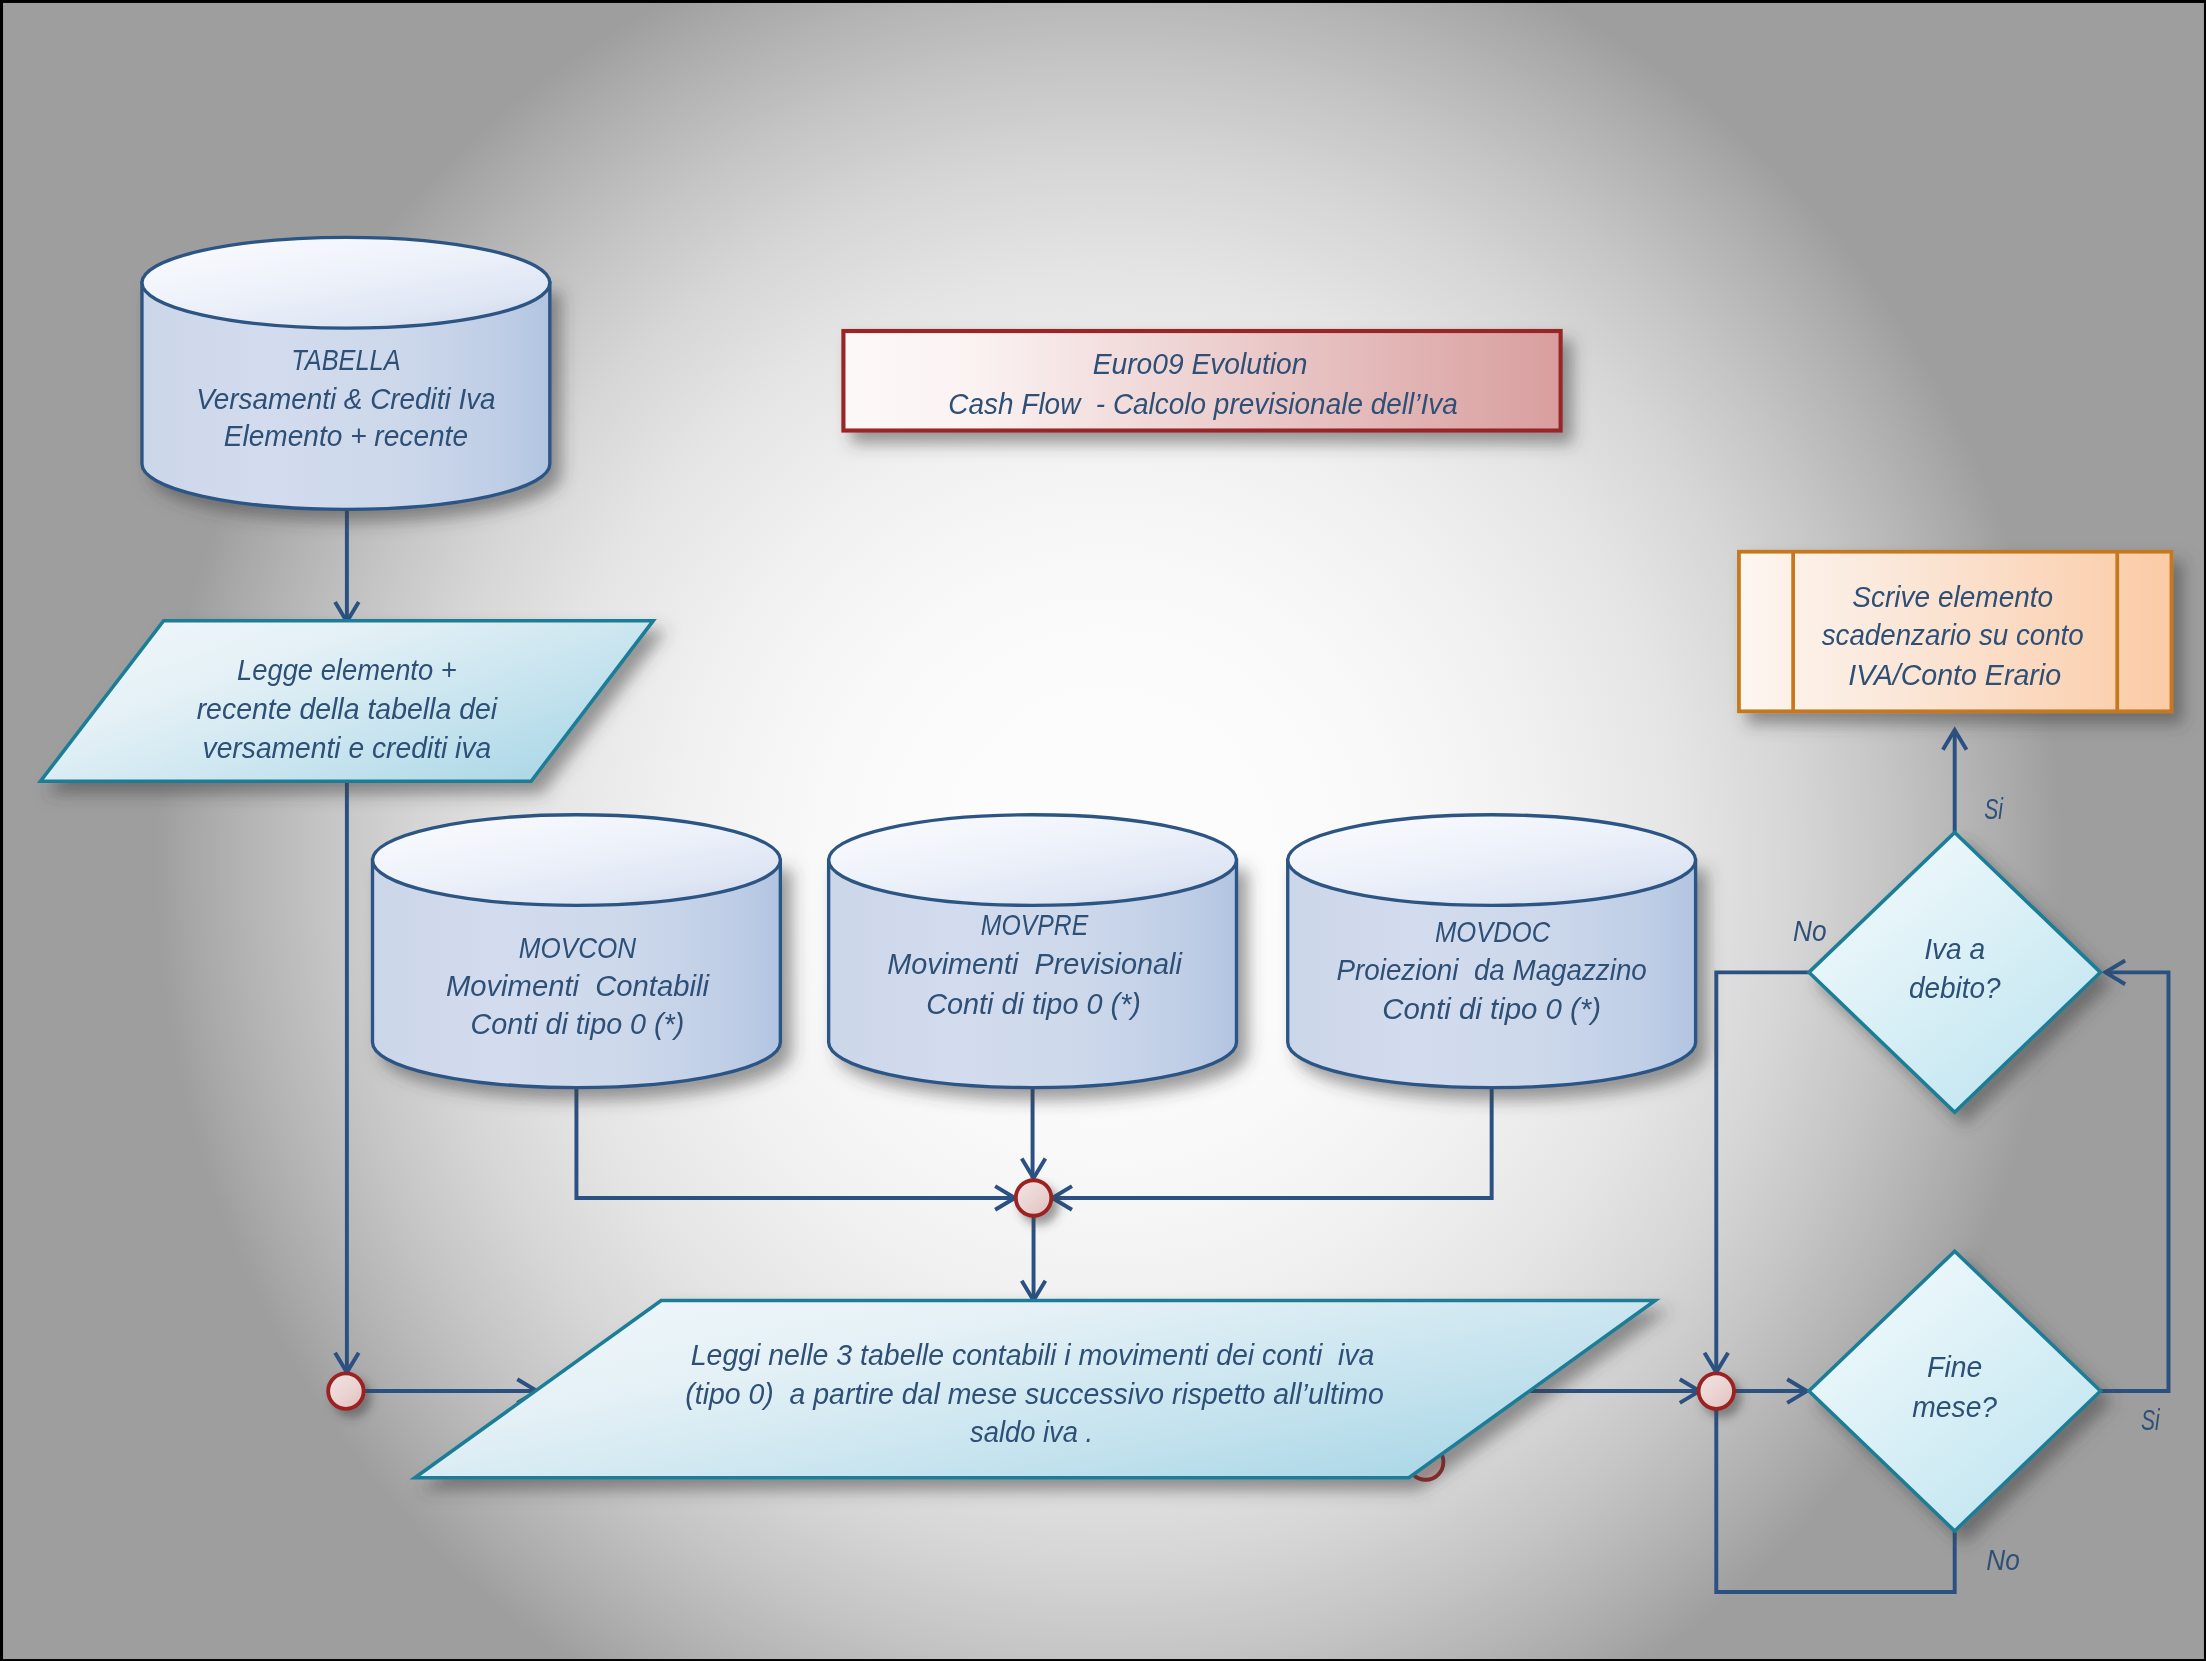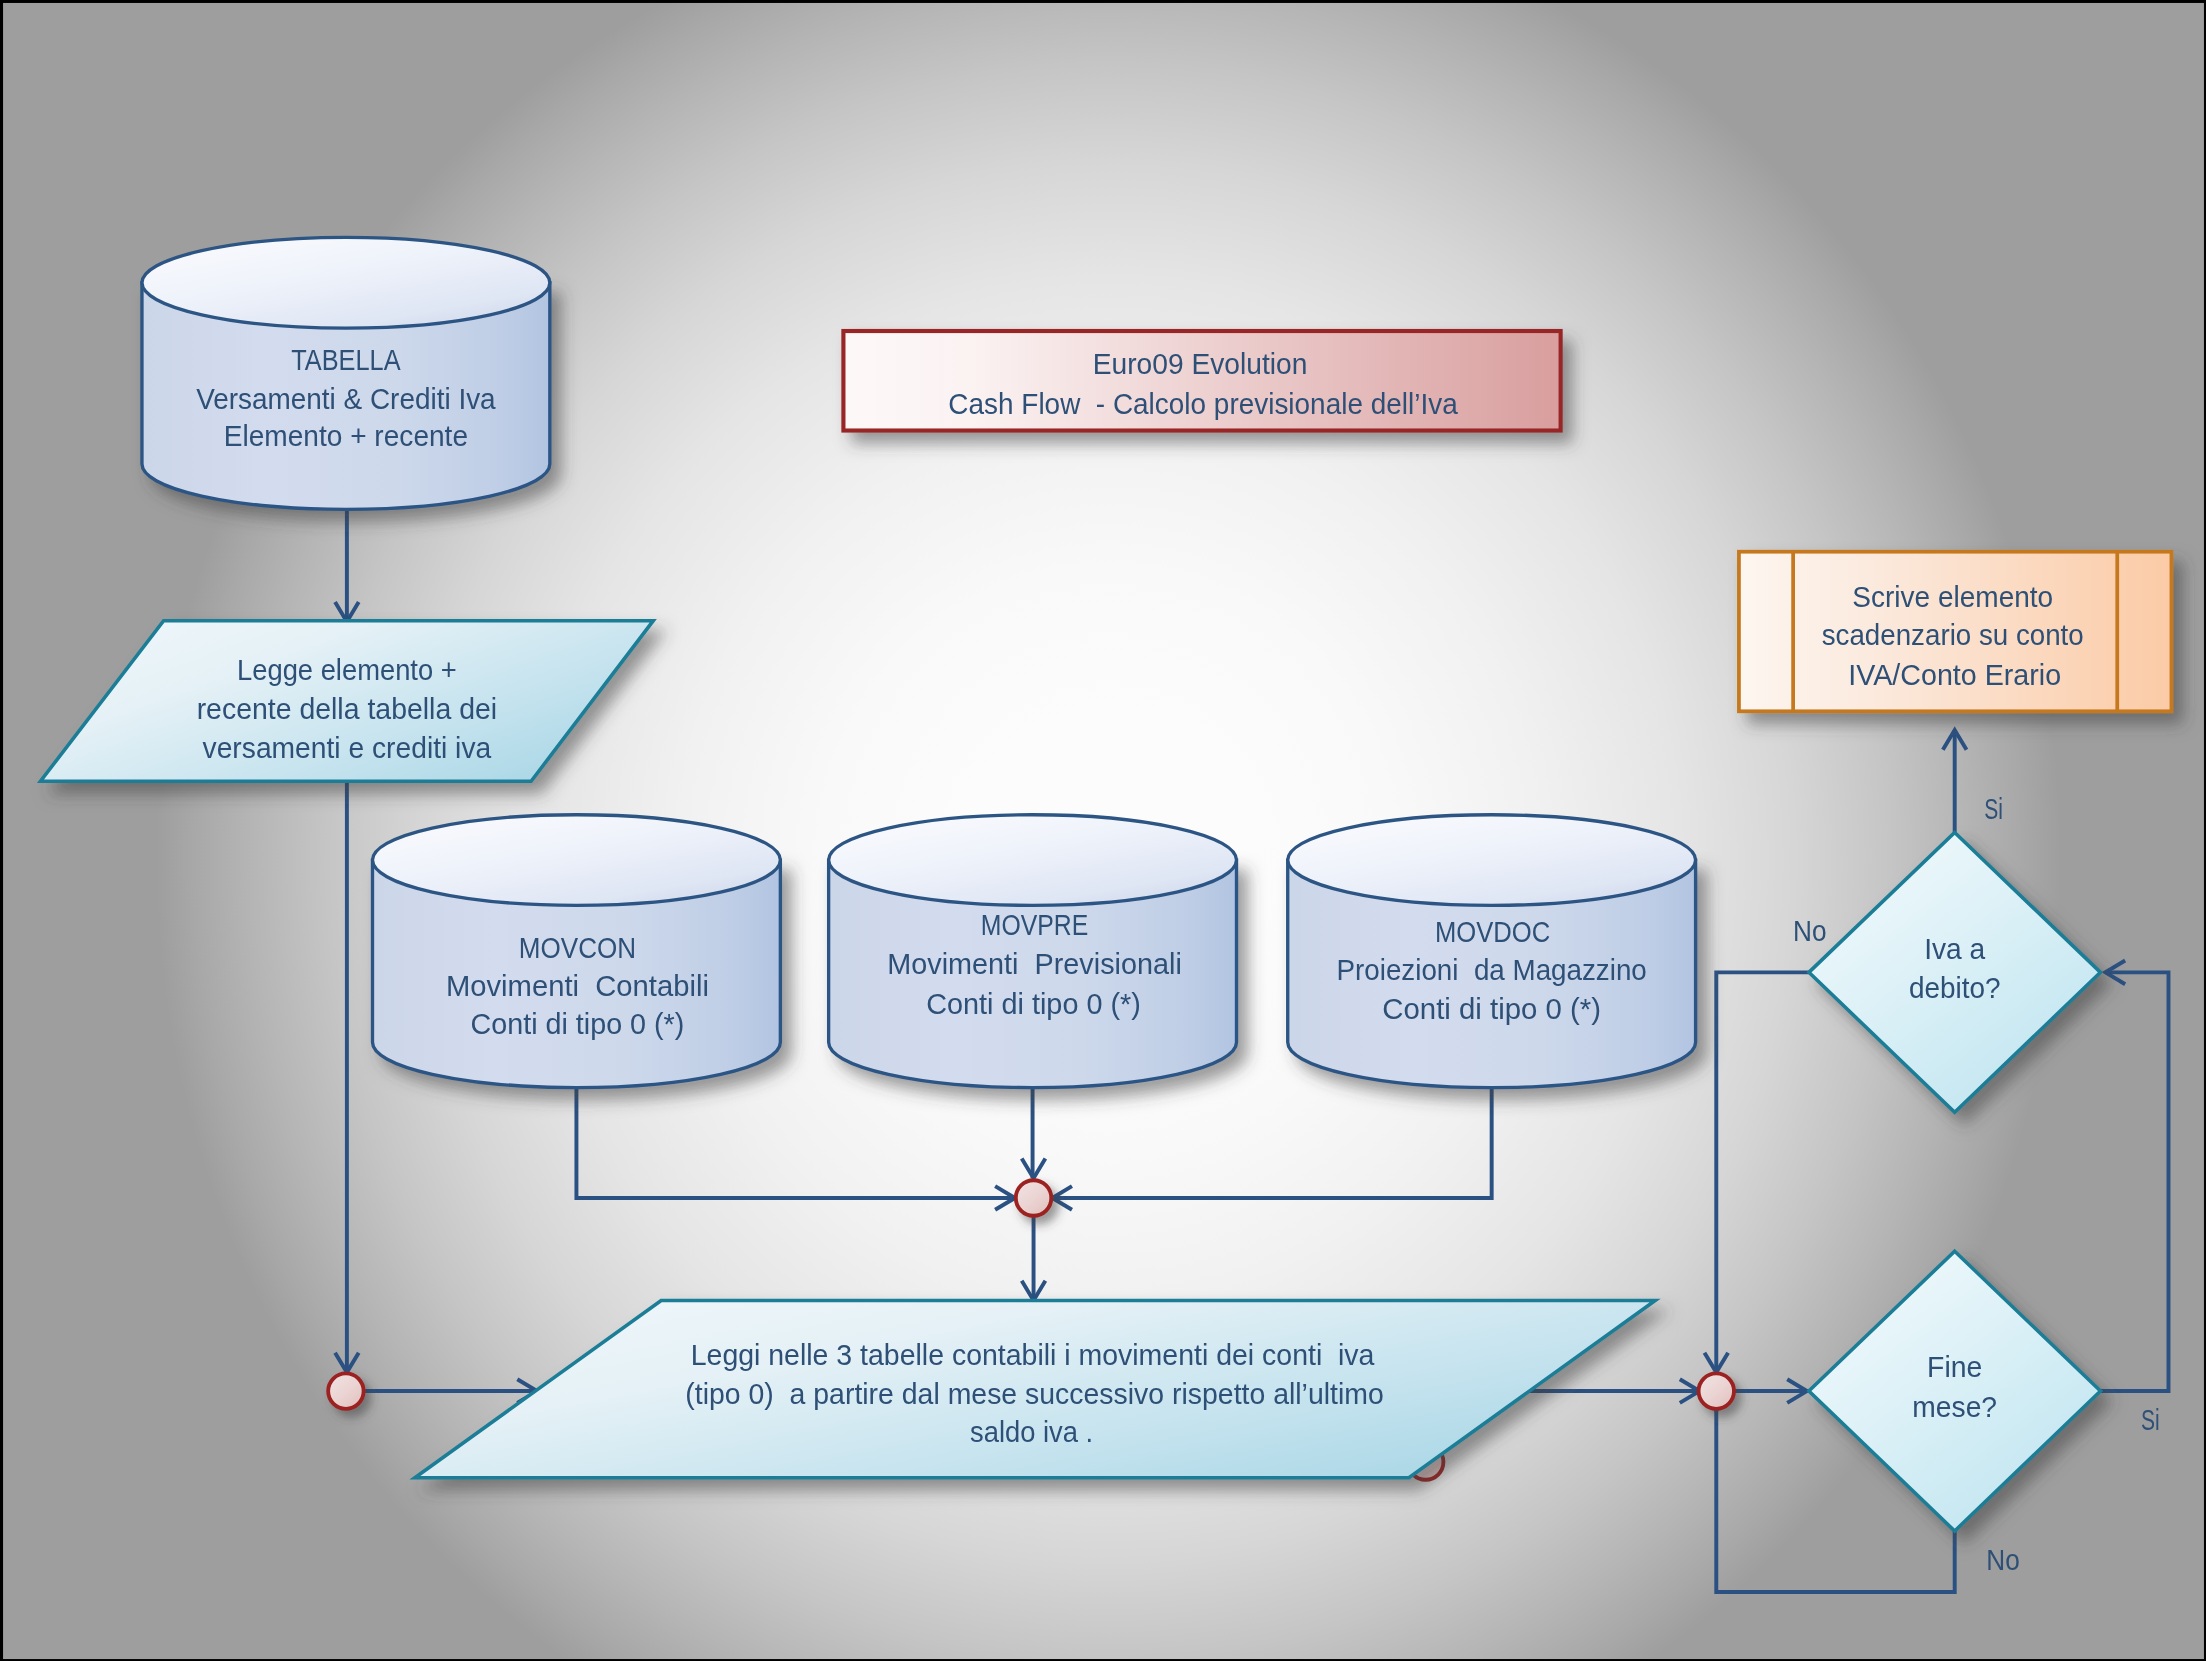--- a/index.html
+++ b/index.html
@@ -1,17 +1,17 @@
 <!DOCTYPE html>
 <html><head>
 <meta charset="utf-8">
 <title>Euro09 Evolution - Cash Flow - Calcolo previsionale dell’Iva</title>
 <style>
   html,body{margin:0;padding:0;background:#000;width:2207px;height:1662px;overflow:hidden;}
-  #stage{position:relative;width:2207px;height:1662px;overflow:hidden;background:#000;}
+  #stage{position:relative;width:2207px;height:1662px;overflow:hidden;background:#000;font-style:italic;}
   #art{position:absolute;left:0;top:0;}
   #art text{font-family:"Liberation Sans",sans-serif;fill:#2e5077;
             dominant-baseline:alphabetic;white-space:pre;}
 </style>
 </head>
 <body>
 
 <div id="stage">
 <svg id="art" viewBox="0 0 2240 1687" width="2207" height="1662" xmlns="http://www.w3.org/2000/svg">
 <defs>

